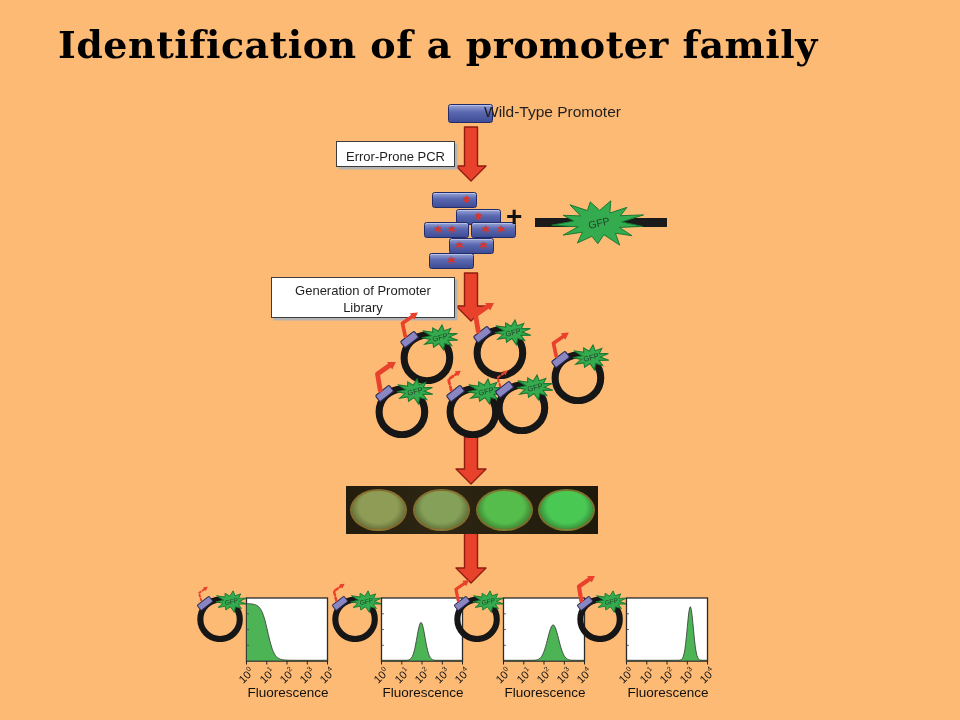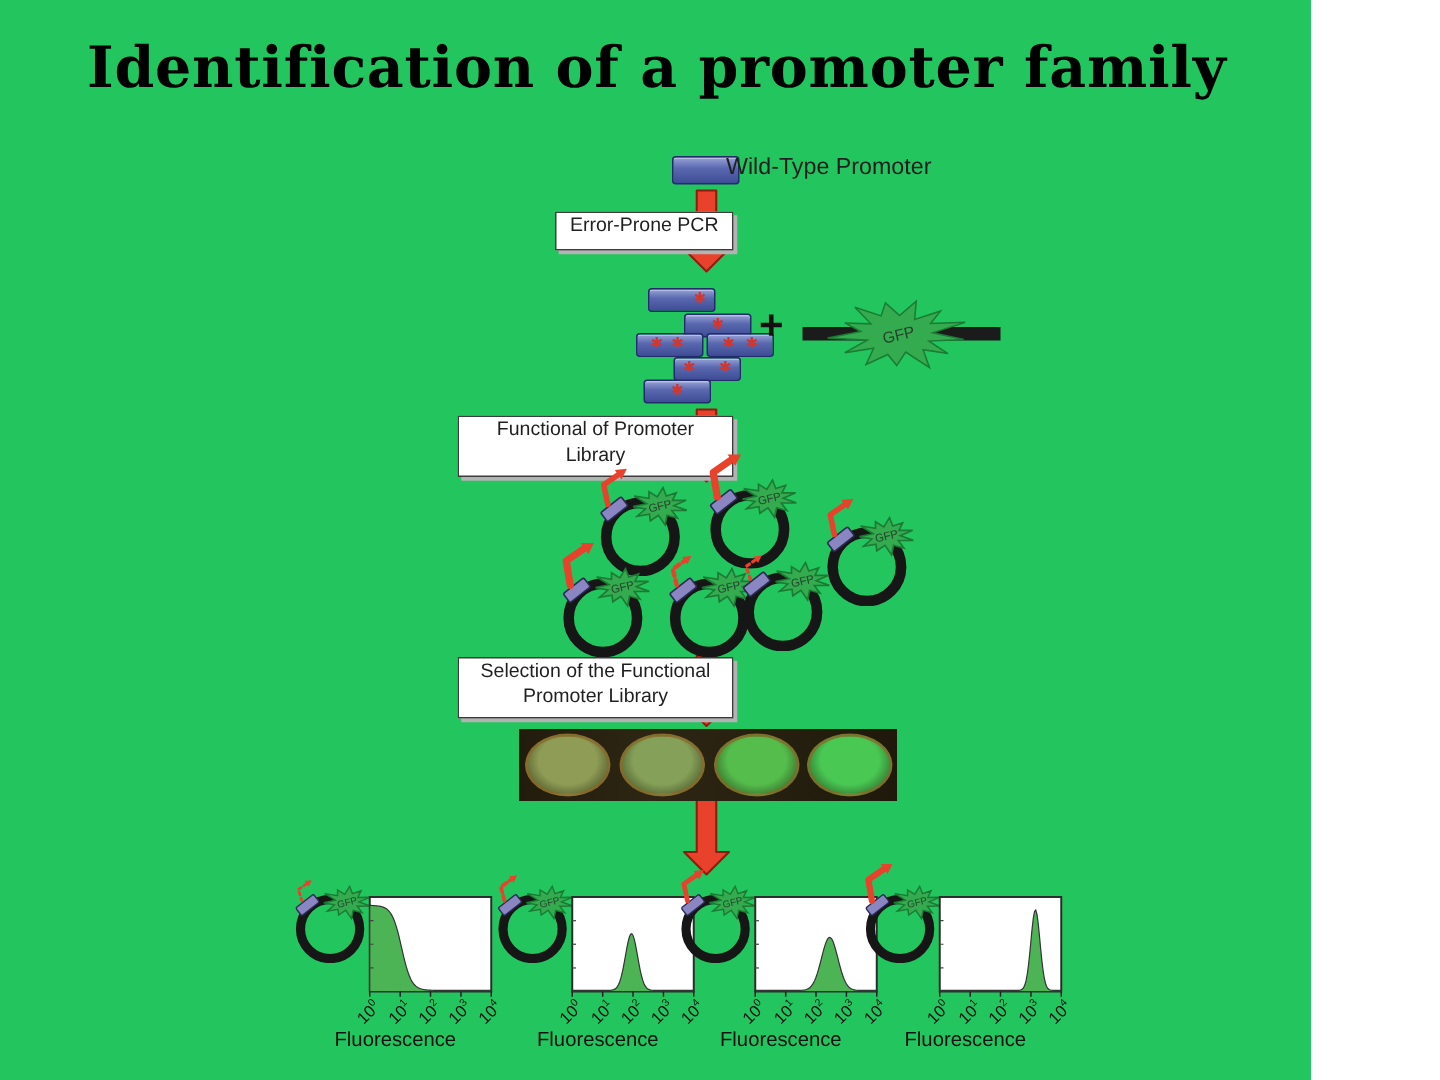--- a/index.html
+++ b/index.html
@@ -1,50 +1,50 @@
 <!DOCTYPE html>
 <html><head>
 <meta charset="utf-8">
 <style>
   html,body{margin:0;padding:0;background:#fff;}
-  .stage{position:relative;width:874px;height:720px;background:#22c55e;overflow:hidden;
+  .stage{position:relative;width:960px;height:720px;background:#fdba74;overflow:hidden;
          font-family:"Liberation Sans",sans-serif;}
   .title{position:absolute;left:58px;top:22px;margin:0;
          font-family:"DejaVu Serif",serif;font-weight:bold;font-size:38px;
          letter-spacing:.5px;color:#000;white-space:nowrap;}
   .promoter-chip{position:absolute;
          background:linear-gradient(180deg,#97a3d6 0%,#5a68b0 42%,#3f4d96 100%);
          border:1px solid #232c6b;border-radius:2.5px;
          box-shadow:inset 0 1px 0 rgba(255,255,255,.35);}
   .mut{width:43px;height:14px;}
   .mark{position:absolute;top:1px;transform:translate(-50%,0);color:#d6352b;
         font-size:10px;line-height:11px;}
   .wt-label{position:absolute;left:484px;top:103px;font-size:15.5px;color:#1f1f1f;}
   .step-box{position:absolute;background:#fff;border:1.4px solid #3c3c3c;
         box-shadow:2.5px 2.5px 0 #b3b3b3;display:flex;flex-direction:column;
-        justify-content:flex-start;align-items:center;font-size:13px;color:#1f1f1f;
-        line-height:1.3;box-sizing:border-box;margin-left:34px;}
+        justify-content:flex-end;align-items:center;font-size:13px;color:#1f1f1f;
+        line-height:1.3;box-sizing:border-box;}
   .step-line{white-space:nowrap;}
   .plus{position:absolute;left:506px;top:201px;font-size:28px;font-weight:bold;color:#111;}
   .bar{position:absolute;background:#1b1b1b;}
   .block-arrow{position:absolute;width:32px;}
   .abs{position:absolute;}
   .photo{position:absolute;left:346px;top:486px;width:252px;height:48px;
         background:linear-gradient(90deg,#221c0d,#2e2613 35%,#251f0f 70%,#1f190b);
         overflow:hidden;}
   .well{position:absolute;top:3px;width:57px;height:42px;border-radius:50%;
         border:2px solid rgba(140,104,40,.75);box-sizing:border-box;}
   .hist-panel{position:absolute;top:582px;width:150px;height:138px;}
   .hist-icon{position:absolute;left:-5px;top:-6px;}
   .hist-plot{position:absolute;left:50px;top:14px;}
   .tick-anchor{position:absolute;top:84px;width:0;height:0;}
   .tick-label{position:absolute;right:-1px;top:-1px;white-space:nowrap;font-size:11px;
         color:#111;transform-origin:100% 0;transform:rotate(-45deg);}
   .tick-label sup{font-size:7px;}
-  .hist-xlabel{position:absolute;left:28px;top:103px;width:130px;text-align:left;
+  .hist-xlabel{position:absolute;left:28px;top:103px;width:130px;text-align:center;
         font-size:13.5px;color:#111;}
 </style>
 </head>
 <body>
 
 <div class="stage">
 
   <h1 class="title">Identification of a promoter family</h1>
 
   <div class="promoter-chip" style="left:448px;top:104px;width:43px;height:17px"></div>
@@ -60,26 +60,22 @@
         <polygon points="9.5,1 22.5,1 22.5,33 31,33 16,48 1,33 9.5,33" fill="#e8412c" stroke="#8e1d10" stroke-width="1.4" stroke-linejoin="round"></polygon>
       </svg></div>
   <div class="block-arrow" style="left:455px;top:532px;height:52px"><svg width="32" height="52" viewBox="0 0 32 52">
         <polygon points="9.5,1 22.5,1 22.5,36 31,36 16,51 1,36 9.5,36" fill="#e8412c" stroke="#8e1d10" stroke-width="1.4" stroke-linejoin="round"></polygon>
       </svg></div>
 
   <div class="step-box" style="left:336px;top:141px;width:119px;height:26px">
     <div class="step-line">Error-Prone PCR</div>
   </div>
   <div class="step-box" style="left:271px;top:277px;width:184px;height:41px">
-    <div class="step-line">Functional of Promoter</div>
+    <div class="step-line">Generation of Promoter</div>
     <div class="step-line">Library</div>
-  </div>
-  <div class="step-box" style="left:271px;top:438px;width:184px;height:41px">
-    <div class="step-line">Selection of the Functional</div>
-    <div class="step-line">Promoter Library</div>
   </div>
 
   <div id="mutants">
       <div class="promoter-chip mut" style="left: 432px; top: 192px;">
         <span class="mark" style="left: 78%;">✱</span>
       </div>
       <div class="promoter-chip mut" style="left: 456px; top: 209px;">
         <span class="mark" style="left: 50%;">✱</span>
       </div>
       <div class="promoter-chip mut" style="left: 424px; top: 222px;">

